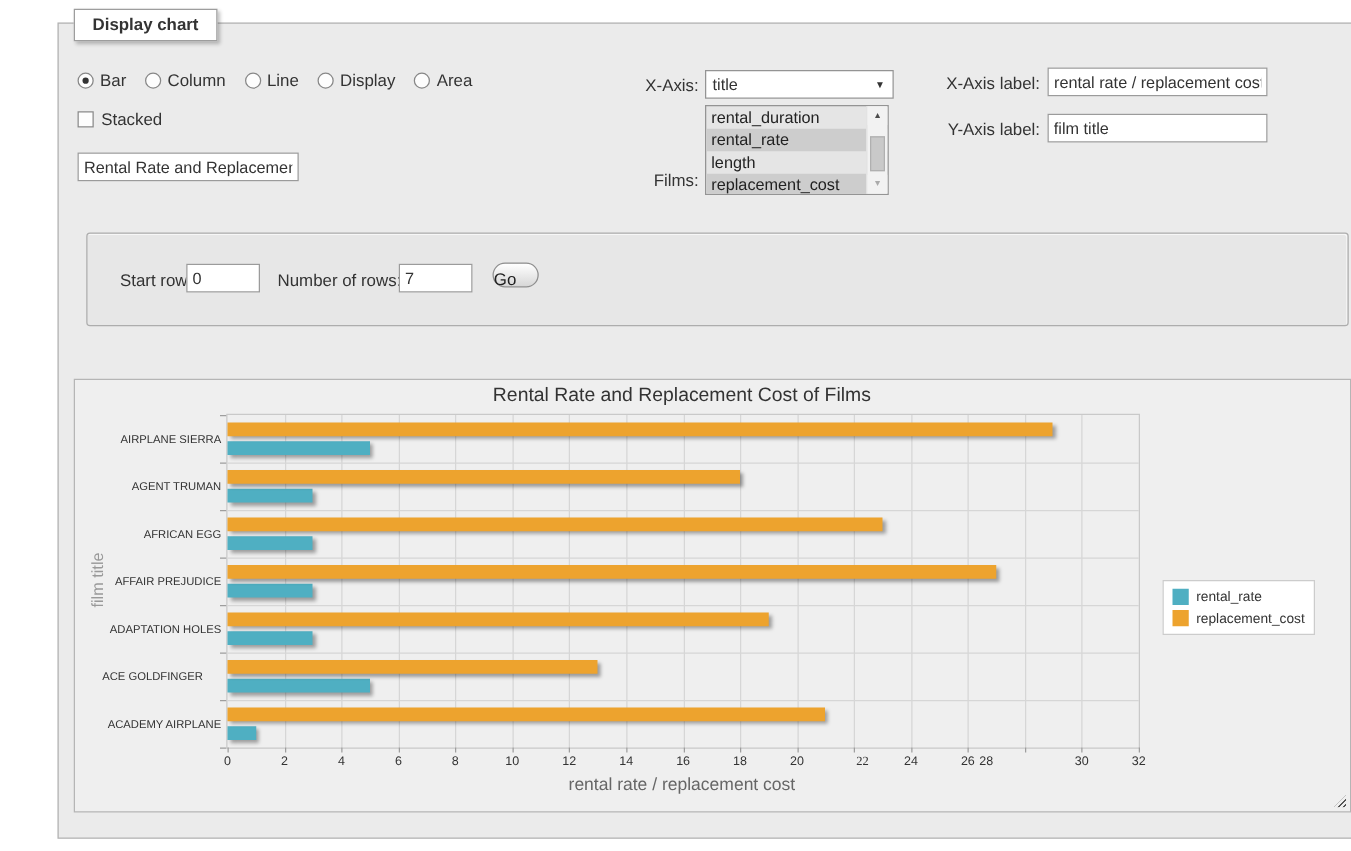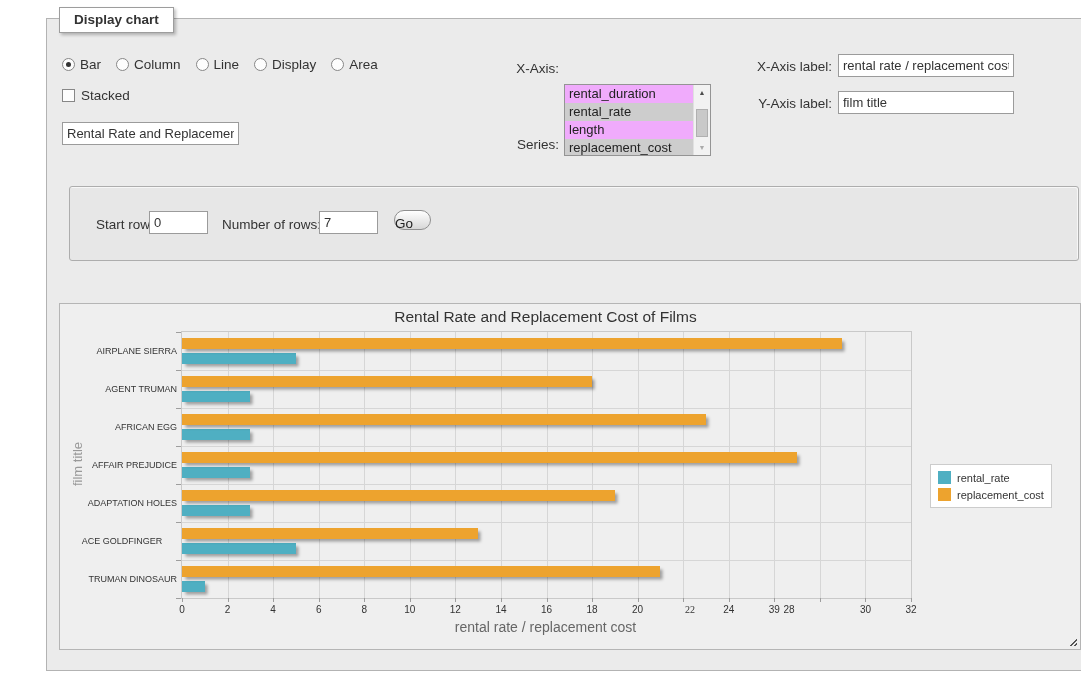--- a/index.html
+++ b/index.html
@@ -28,21 +28,21 @@
 
   .text-input{position:absolute;height:23px;border:1px solid #9b9b9b;background:#fff;
               font-family:"Liberation Sans",sans-serif;font-size:13px;color:#333;
               padding:0 4px;box-sizing:border-box;white-space:nowrap;overflow:hidden;}
 
   .select-box{position:absolute;left:532px;top:56px;width:151px;height:23px;background:#fff;
               border:1px solid #949494;box-sizing:border-box;font-size:13px;color:#333;
               line-height:21px;padding-left:5px;}
   .select-arrow{position:absolute;right:6px;top:0;font-size:8px;line-height:21px;color:#333;}
 
-  .multi-select{position:absolute;left:532px;top:84px;width:147px;height:72px;background:#f0abfc;
+  .multi-select{position:absolute;left:532px;top:84px;width:147px;height:72px;background:#e5e5e5;
                 border:1px solid #949494;box-sizing:border-box;overflow:hidden;}
   .sel-option{height:18px;line-height:18px;font-size:13px;color:#222;padding-left:4px;
               white-space:nowrap;}
   .sel-option.selected{background:#cdcdcd;}
   .ms-scrollbar{position:absolute;right:0;top:0;bottom:0;width:17px;background:#f2f2f2;
                 border-left:1px solid #e0e0e0;box-sizing:border-box;}
   .ms-btn{position:absolute;left:0;width:16px;height:15px;text-align:center;font-size:7px;
           line-height:15px;background:#f2f2f2;}
   .ms-up{top:0;color:#4d4d4d;}
   .ms-down{bottom:0;color:#ababab;}
@@ -116,22 +116,26 @@
     </div>
 
   <div class="stacked-row">
     <span class="checkbox"></span>
     <span>Stacked</span>
   </div>
 
   <input class="text-input" style="left: 30px; top: 122px; width: 177px;" value="Rental Rate and Replacement Cost of Films">
 
   <div class="form-label right" style="left:440px;top:61px;width:87px;">X-Axis:</div>
-
-  <div class="form-label right" style="left:440px;top:137px;width:87px;">Series:</div>
+  <div class="select-box">
+    <span>title</span>
+    <span class="select-arrow">▼</span>
+  </div>
+
+  <div class="form-label right" style="left:440px;top:137px;width:87px;">Films:</div>
   <div class="multi-select">
     <div>
         <div class="sel-option">rental_duration</div>
         <div class="sel-option selected">rental_rate</div>
         <div class="sel-option">length</div>
         <div class="sel-option selected">replacement_cost</div>
       </div>
     <div class="ms-scrollbar">
       <div class="ms-btn ms-up">▲</div>
       <div class="ms-thumb"></div>
@@ -187,21 +191,21 @@
         <div class="xtick-mark" style="left: 455.625px;"></div>
         <div class="xtick-label" style="left: 440.625px;">20</div>
         <div class="vgrid" style="left: 501.188px;"></div>
         <div class="xtick-mark" style="left: 501.188px;"></div>
         <div class="xtick-label" style="left: 493px; font-family: Liberation Serif, serif;">22</div>
         <div class="vgrid" style="left: 546.75px;"></div>
         <div class="xtick-mark" style="left: 546.75px;"></div>
         <div class="xtick-label" style="left: 531.75px;">24</div>
         <div class="vgrid" style="left: 592.312px;"></div>
         <div class="xtick-mark" style="left: 592.312px;"></div>
-        <div class="xtick-label" style="left: 577.312px;">39</div>
+        <div class="xtick-label" style="left: 577.312px;">26</div>
         <div class="vgrid" style="left: 637.875px;"></div>
         <div class="xtick-mark" style="left: 637.875px;"></div>
         <div class="xtick-label" style="left: 592px;">28</div>
         <div class="vgrid" style="left: 683.438px;"></div>
         <div class="xtick-mark" style="left: 683.438px;"></div>
         <div class="xtick-label" style="left: 668.438px;">30</div>
         <div class="xtick-mark" style="left: 729px;"></div>
         <div class="xtick-label" style="left: 714px;">32</div>
         <div class="ytick-mark" style="top: 0px;"></div>
         <div class="cat-label" style="top: 14px;">AIRPLANE SIERRA</div>
@@ -227,21 +231,21 @@
         <div class="cat-label" style="top: 166px;">ADAPTATION HOLES</div>
         <div class="bar" style="top: 173px; width: 68.1159px; background: rgb(79, 175, 194);"></div>
         <div class="bar" style="top: 158px; width: 432.616px; background: rgb(237, 163, 46);"></div>
         <div class="hgrid" style="top: 190px;"></div>
         <div class="ytick-mark" style="top: 190px;"></div>
         <div class="cat-label" style="top: 204px; text-align: center;">ACE GOLDFINGER</div>
         <div class="bar" style="top: 211px; width: 113.678px; background: rgb(79, 175, 194);"></div>
         <div class="bar" style="top: 196px; width: 295.928px; background: rgb(237, 163, 46);"></div>
         <div class="hgrid" style="top: 228px;"></div>
         <div class="ytick-mark" style="top: 228px;"></div>
-        <div class="cat-label" style="top: 242px;">TRUMAN DINOSAUR</div>
+        <div class="cat-label" style="top: 242px;">ACADEMY AIRPLANE</div>
         <div class="bar" style="top: 249px; width: 22.5534px; background: rgb(79, 175, 194);"></div>
         <div class="bar" style="top: 234px; width: 478.178px; background: rgb(237, 163, 46);"></div>
         <div class="ytick-mark" style="top: 266px;"></div>
       </div>
     <div class="x-axis-title">rental rate / replacement cost</div>
     <div class="y-axis-title">film title</div>
     <div class="chart-legend">
         <div class="legend-item">
           <span class="swatch" style="background: rgb(79, 175, 194);"></span>
           <span class="legend-text">rental_rate</span>

